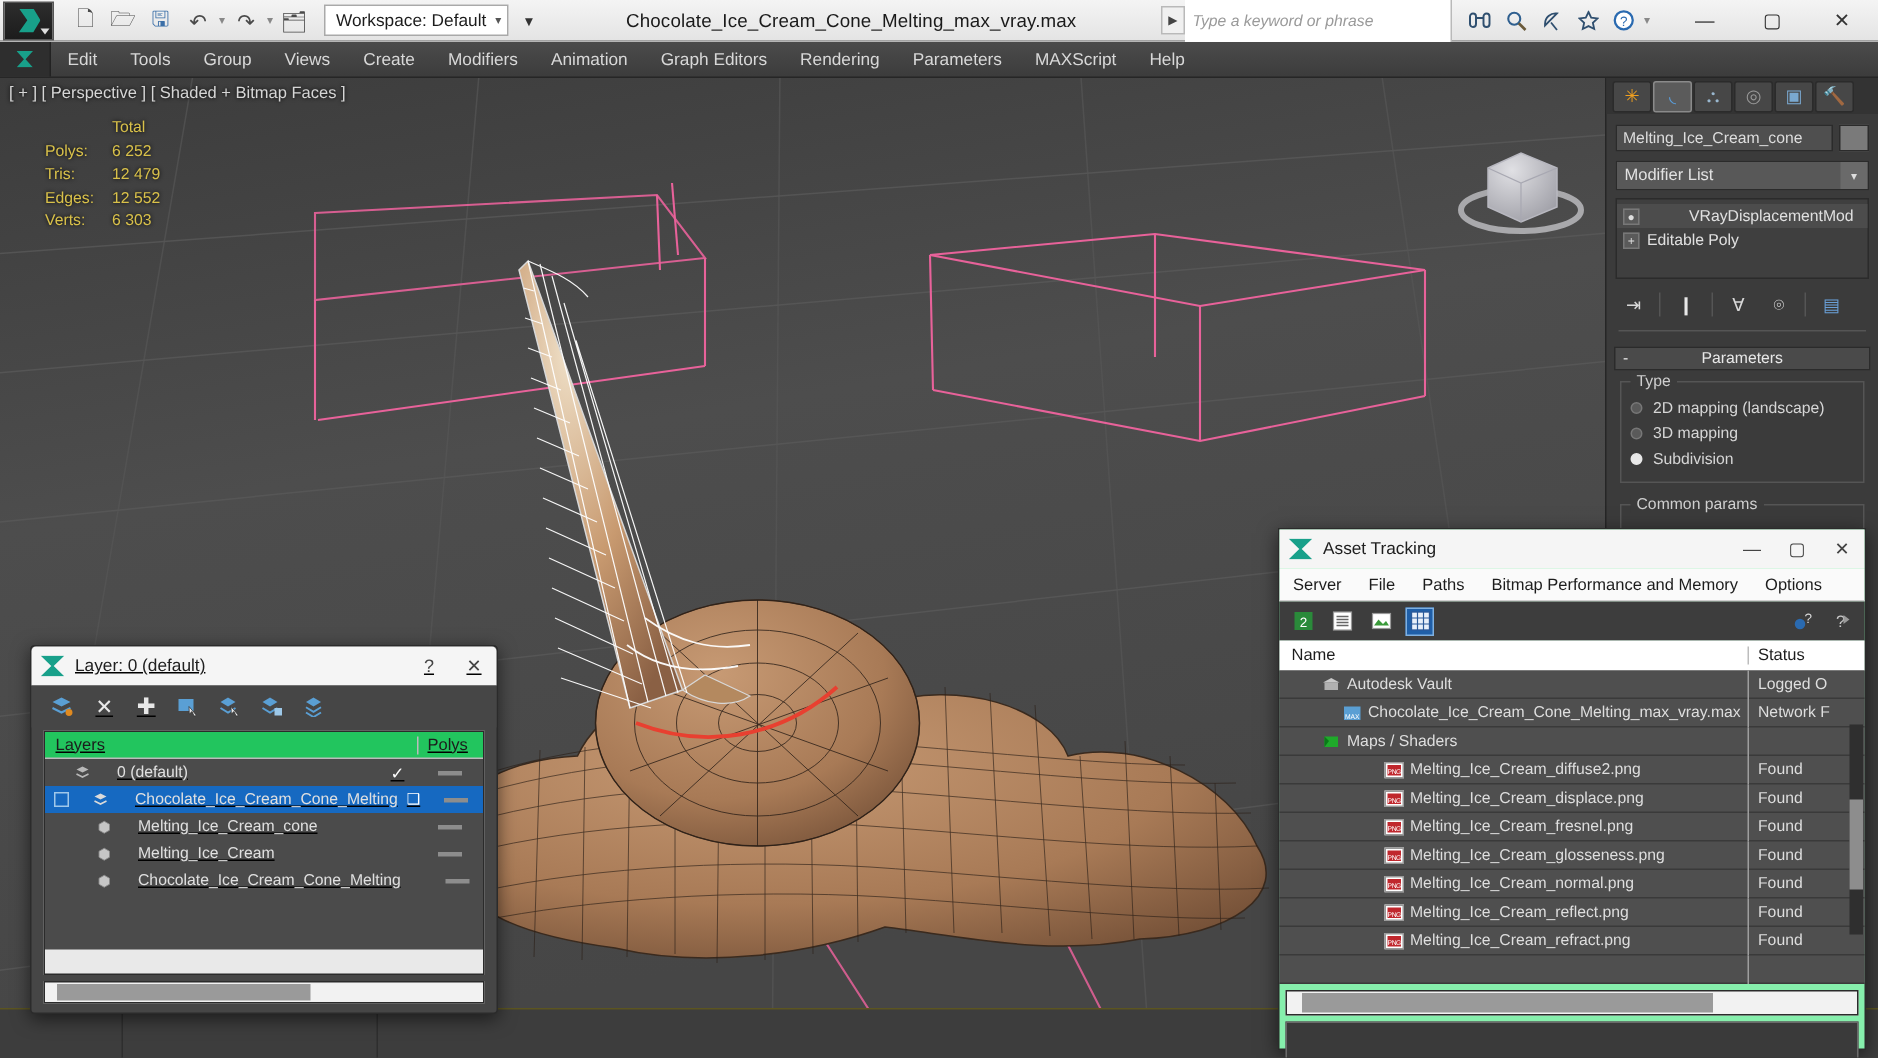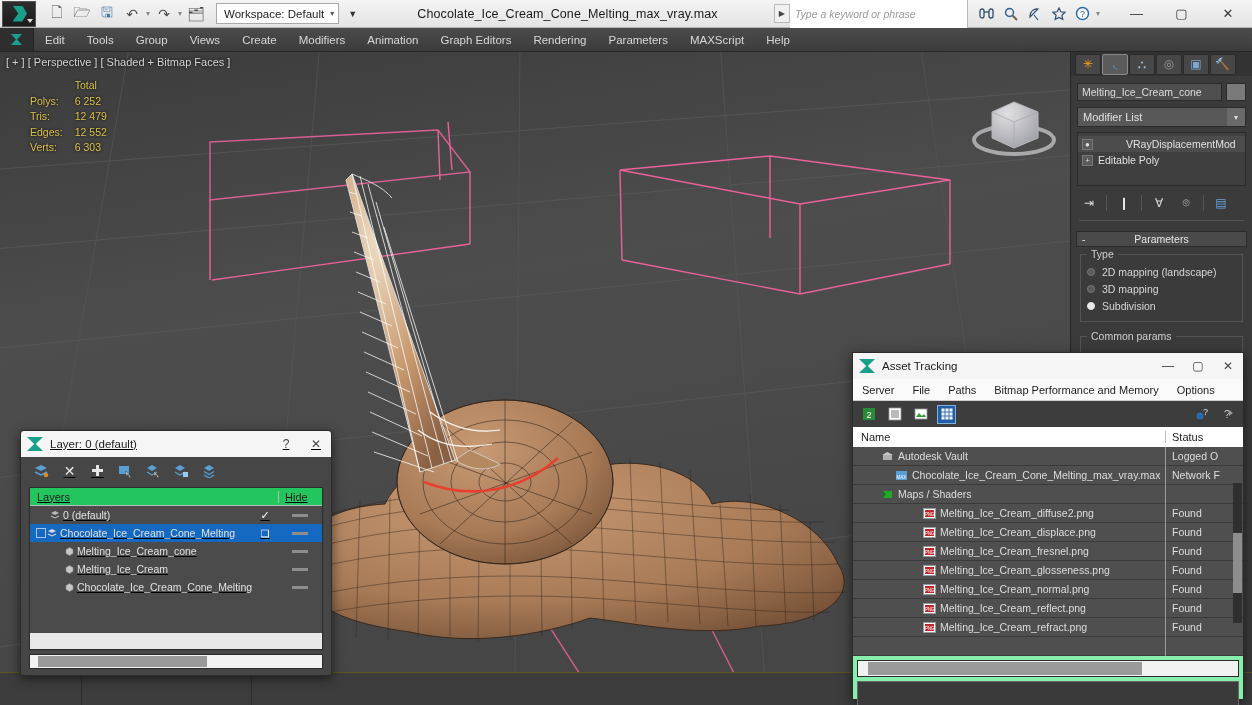--- a/index.html
+++ b/index.html
@@ -112,21 +112,21 @@
   .ltool { width:17px; height:17px; display:flex; align-items:center; justify-content:center;
      color:#7fb4e0; font-size:12px;}
   .lay-list { margin:2px 8px 0 8px; background:#e9e9e9; border:1px solid #2b2b2b; height:163px;}
   .lay-hdr { height:18px; background:#22c55e; display:flex; align-items:center; font-size:11px; color:#1c1c1c;
      border-bottom:1px solid #bbb;}
   .lay-hdr .c1 { flex:1; padding-left:7px;}
   .lay-hdr .c2 { width:44px; border-left:1px solid #bbb; padding-left:6px;}
   .lay-rows { background:#4b4b4b; height:127px; }
   .lrow { height:18px; display:flex; align-items:center; font-size:10.5px; color:#e0e0e0; }
   .lrow.sel { background:#1669c1; }
-  .lrow .nm { flex:1; display:flex; align-items:center; gap:1px; }
+  .lrow .nm { flex:1; display:flex; align-items:center; gap:16px; }
   .lrow .chk { width:26px; text-align:center; color:#fff; font-size:11px;}
   .lrow .hide { width:44px; display:flex; align-items:center; justify-content:center; }
   .lrow .hide i { width:16px;height:3px;background:#8d8d8d; display:block;}
   .licon { width:12px;height:11px; display:inline-block; }
   .lsb { margin:4px 8px 0 8px; height:15px; background:#f2f2f2; border:1px solid #2b2b2b; }
   .lsb i { display:block; height:11px; width:58%; background:#9a9a9a; margin:1px 0 0 8px;}
 
   
   #assetDlg { left:852px; top:352px; width:392px; height:348px; }
   .at-menu { height:22px; background:#fafafa; display:flex; align-items:center;
@@ -499,21 +499,21 @@
         <svg width="15" height="14" viewBox="0 0 15 14">
             <path d="M2 4l5-3 5 3-5 3z" fill="#5a9fd4"></path>
             <path d="M2 7.5l5 3 5-3" fill="none" stroke="#5a9fd4" stroke-width="1.3"></path>
             <path d="M2 11l5 3 5-3" fill="none" stroke="#5a9fd4" stroke-width="1.3"></path>
           </svg>
       </div>
     </div>
     <div class="lay-list">
       <div class="lay-hdr">
         <div class="c1">Layers</div>
-        <div class="c2">Hide</div>
+        <div class="c2">Polys</div>
       </div>
       <div class="lay-rows">
 
         <div class="lrow" style="padding-left:20px;">
           <span class="nm">
             <svg class="licon" viewBox="0 0 12 11">
                 <path d="M1 3l4-2 4 2-4 2z" fill="#b8b8b8"></path>
                 <path d="M1 6l4 2 4-2" fill="none" stroke="#b8b8b8" stroke-width="1.1"></path>
               </svg>
             <span>0 (default)</span>

